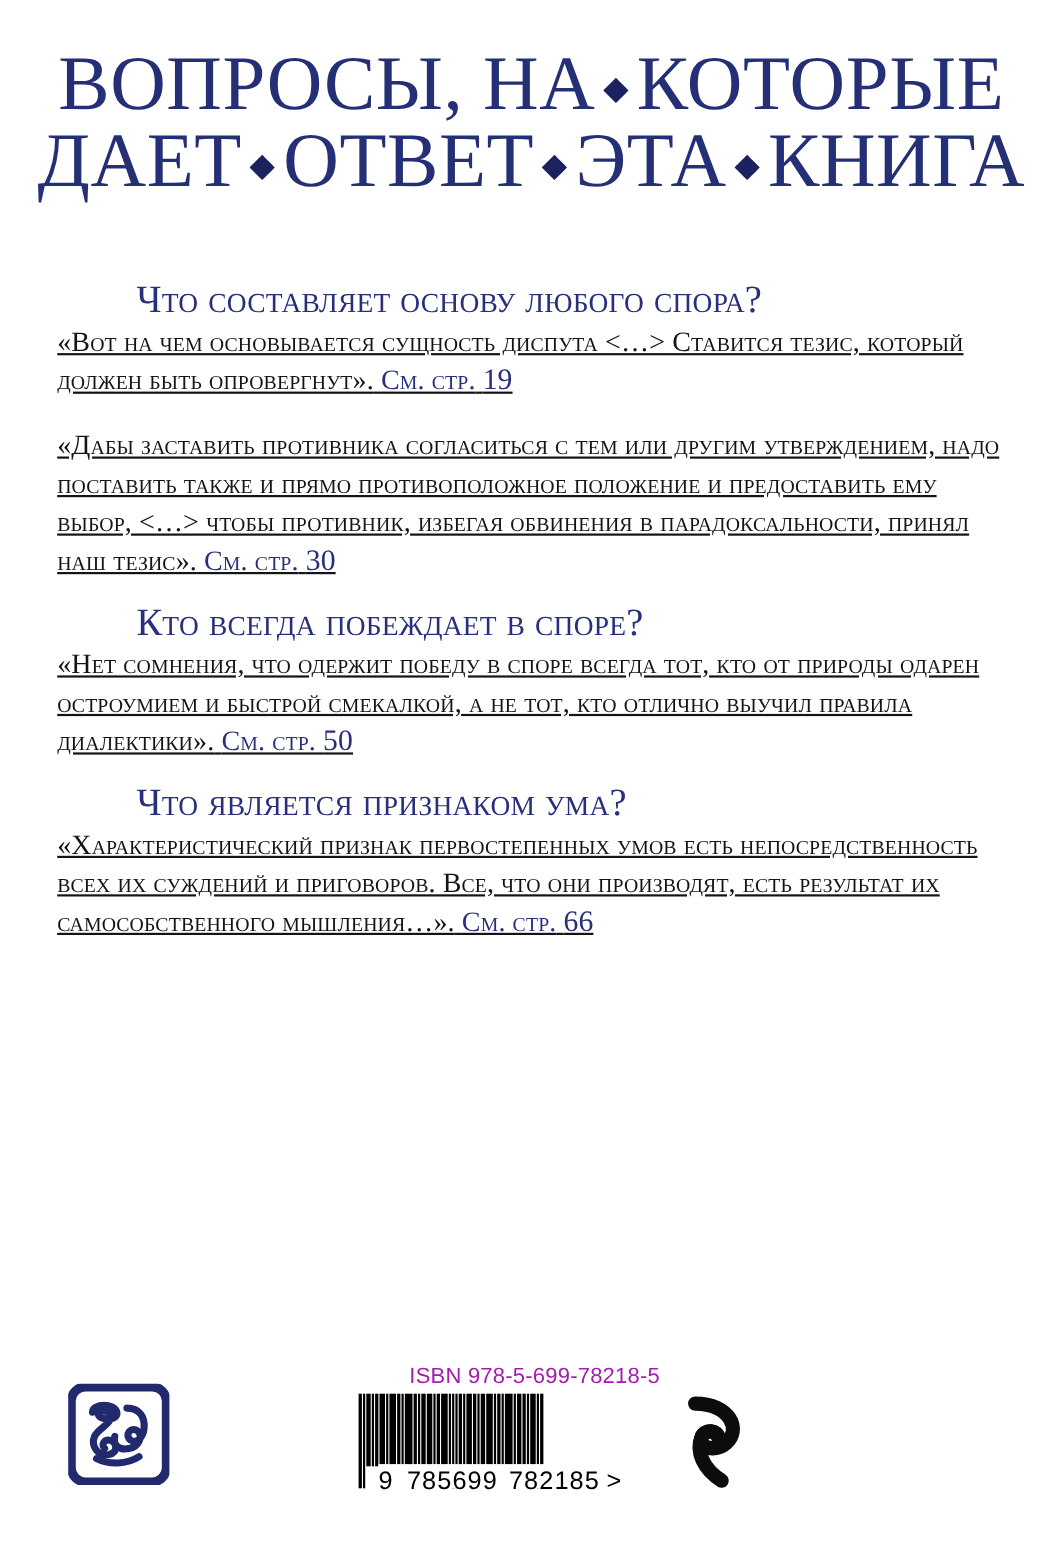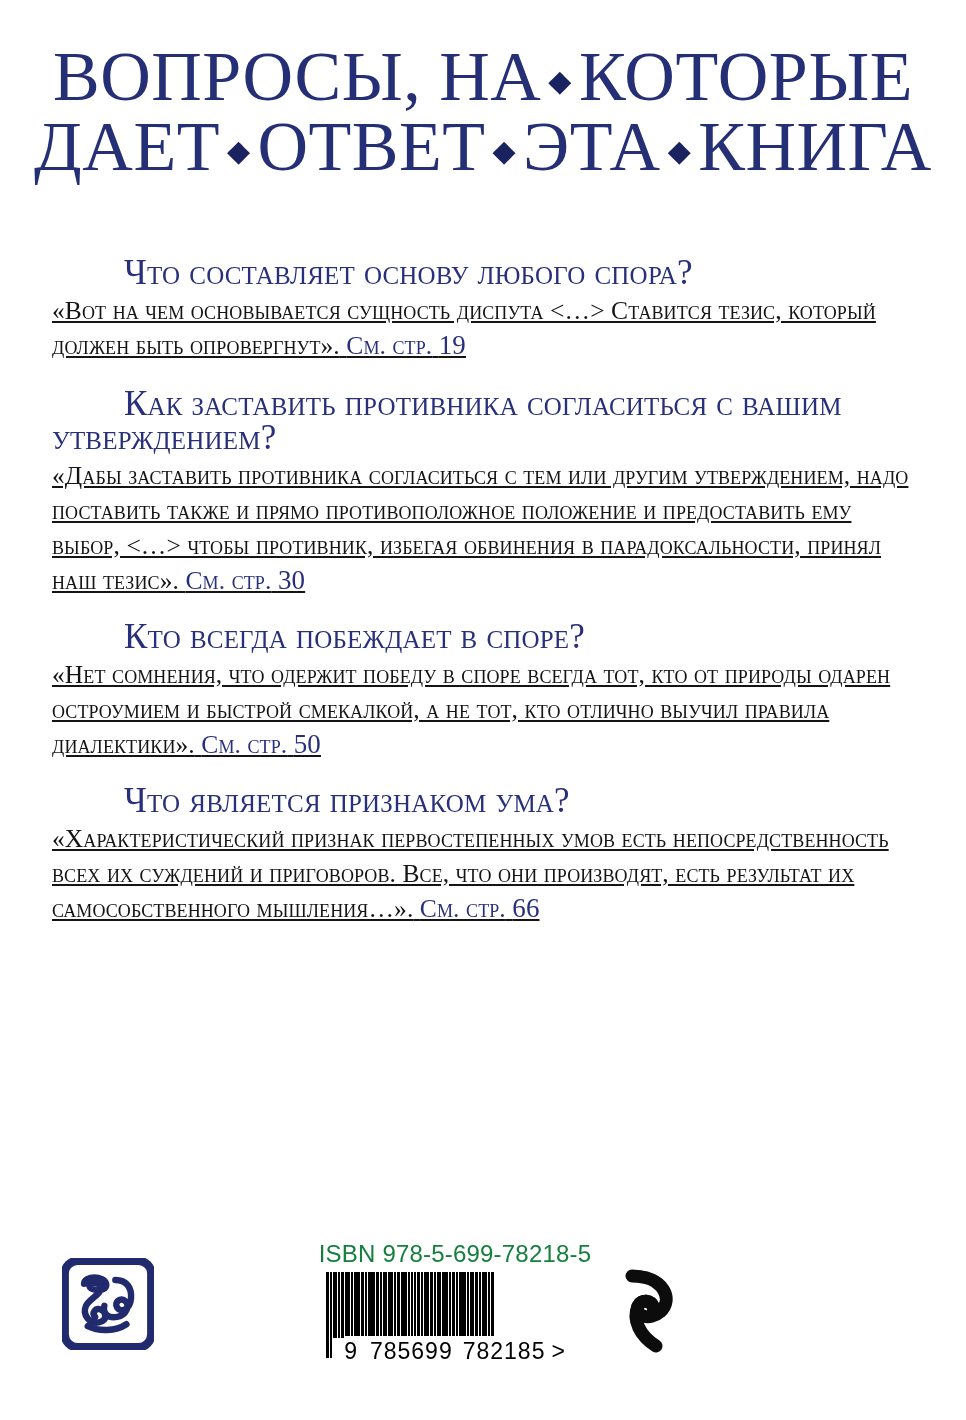--- a/index.html
+++ b/index.html
@@ -119,25 +119,26 @@
   
   .barcode-wrap {
     position: absolute;
     left: 310px;
     top: 0px;
     width: 290px;
     text-align: center;
   }
   .isbn-text {
     font-family: "Liberation Sans", "DejaVu Sans", sans-serif;
-    font-size: 24px;
+    font-size: 20px;
     letter-spacing: 0.2px;
-    color: #15803d;
+    color: #a21caf;
     margin-bottom: 4px;
     white-space: nowrap;
+    text-align: right;
   }
   .barcode {
     position: relative;
     height: 86px;
     width: 258px;
     margin: 0 auto;
   }
   .barcode .bars {
     display: flex;
     align-items: flex-start;
@@ -202,21 +203,20 @@
   <div class="content">
 
     <div class="qblock b1">
       <p class="qheading">Что составляет основу любого спора?</p>
       <p class="qbody"><span>«Вот на чем основывается сущность диспута &lt;…&gt; Ставится тезис, который должен быть опровергнут».</span>
         <span class="qref"><span>См. стр.</span> <span class="pg">19</span></span>
       </p>
     </div>
 
     <div class="qblock b2">
-      <p class="qheading">Как заставить противника согласиться с вашим утверждением?</p>
       <p class="qbody"><span>«Дабы заставить противника согласиться с тем или другим утверждением, надо поставить также и прямо противоположное положение и предоставить ему выбор, &lt;…&gt; чтобы противник, избегая обвинения в парадоксальности, принял наш тезис».</span>
         <span class="qref"><span>См. стр.</span> <span class="pg">30</span></span>
       </p>
     </div>
 
     <div class="qblock b3">
       <p class="qheading">Кто всегда побеждает в споре?</p>
       <p class="qbody"><span>«Нет сомнения, что одержит победу в споре всегда тот, кто от природы одарен остроумием и быстрой смекалкой, а не тот, кто отлично выучил правила диалектики».</span>
         <span class="qref"><span>См. стр.</span> <span class="pg">50</span></span>
       </p>

